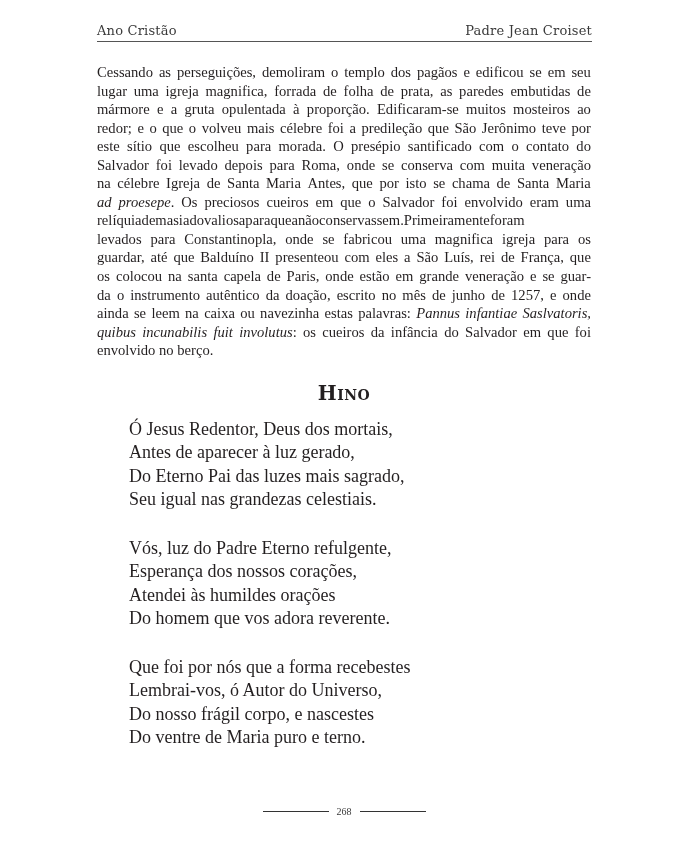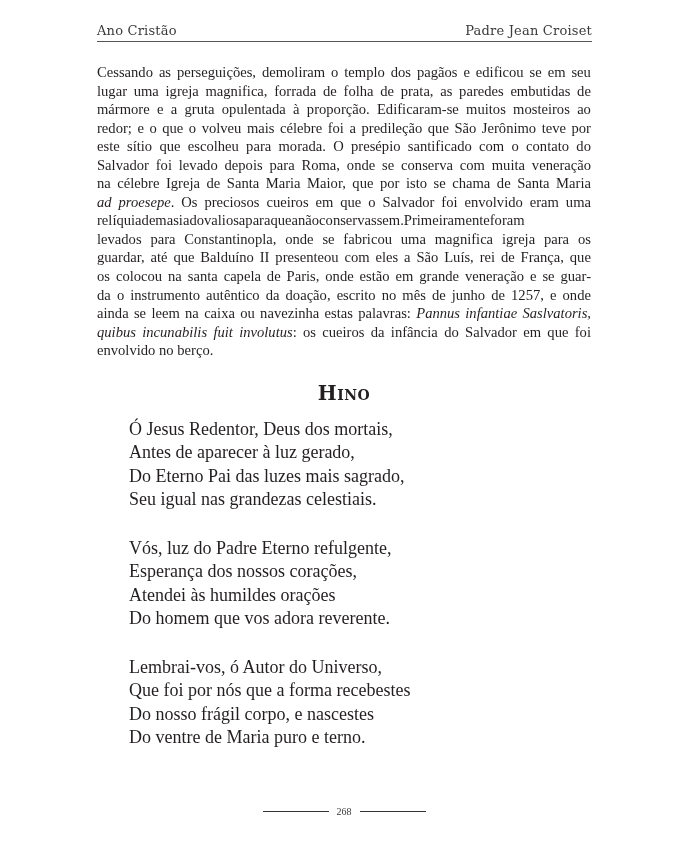--- a/index.html
+++ b/index.html
@@ -194,21 +194,21 @@
       <span>muita</span>
       <span>veneração</span>
     </div>
     <div style="white-space: nowrap; height: 18.55px; display: flex; justify-content: space-between;">
       <span>na</span>
       <span>célebre</span>
       <span>Igreja</span>
       <span>de</span>
       <span>Santa</span>
       <span>Maria</span>
-      <span>Maior,</span>
+      <span>Antes,</span>
       <span>que</span>
       <span>por</span>
       <span>isto</span>
       <span>se</span>
       <span>chama</span>
       <span>de</span>
       <span>Santa</span>
       <span>Maria</span>
     </div>
     <div style="white-space: nowrap; height: 18.55px; display: flex; justify-content: space-between;">
@@ -344,22 +344,22 @@
 </div>
 
 <div class="stanza stanza-2">
   <span class="verse">Vós, luz do Padre Eterno refulgente,</span>
   <span class="verse">Esperança dos nossos corações,</span>
   <span class="verse">Atendei às humildes orações</span>
   <span class="verse">Do homem que vos adora reverente.</span>
 </div>
 
 <div class="stanza stanza-3">
+  <span class="verse">Que foi por nós que a forma recebestes</span>
   <span class="verse">Lembrai-vos, ó Autor do Universo,</span>
-  <span class="verse">Que foi por nós que a forma recebestes</span>
   <span class="verse">Do nosso frágil corpo, e nascestes</span>
   <span class="verse">Do ventre de Maria puro e terno.</span>
 </div>
 
 <div class="footer">
   <span class="rule"></span>
   <span class="page-number">268</span>
   <span class="rule"></span>
 </div>
 

